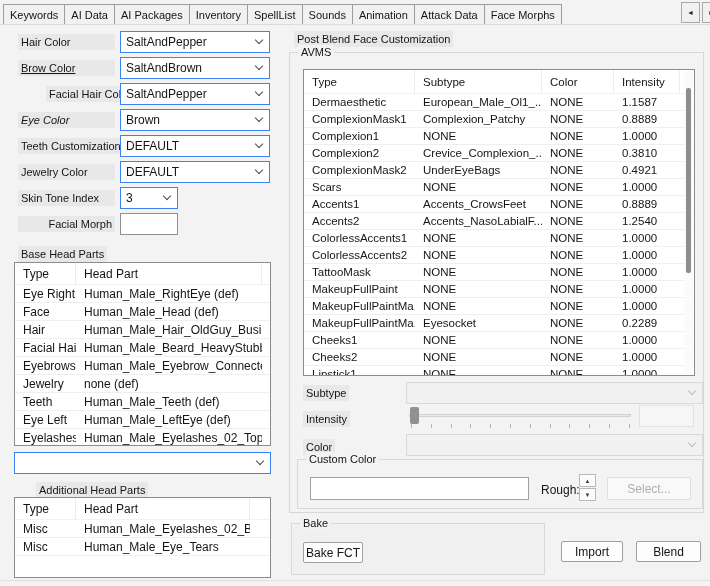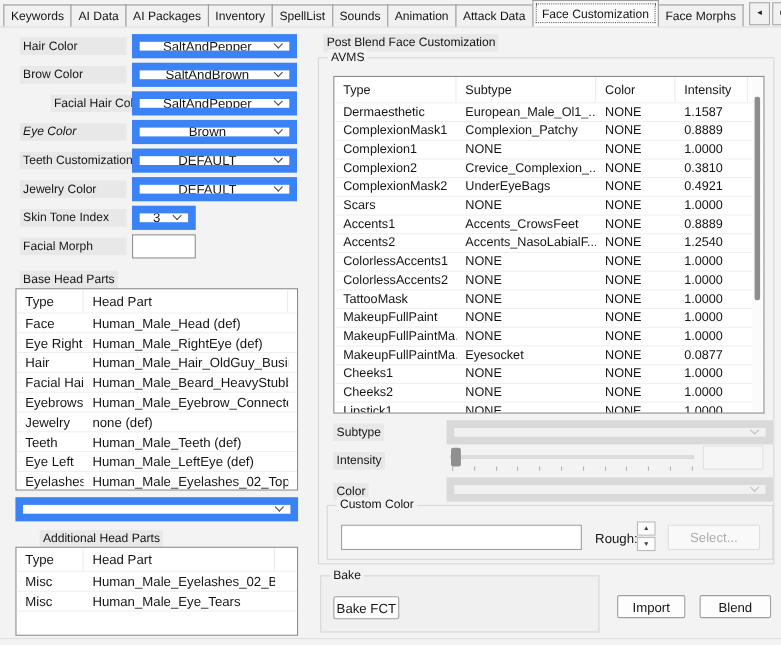--- a/index.html
+++ b/index.html
@@ -9,21 +9,21 @@
 
   
   .tabstrip { position:absolute; left:0; top:0; width:710px; height:24px; display:flex; align-items:flex-end; padding-left:3px; z-index:5; }
   .tab { height:20px; padding:0 6px; display:flex; align-items:center; background:#f1f1f1; border:1px solid #9c9c9c; border-bottom:none; margin-right:-1px; white-space:nowrap; font-size:11px; position:relative; z-index:1; cursor:default; }
   .tab.selected { height:24px; padding:0 8px; background:#fbfbfb; z-index:3; outline:1px dotted #6a6a6a; outline-offset:-4px; }
   .pageline { position:absolute; top:24px; left:0; width:710px; height:1px; background:#dcdcdc; z-index:1; }
   .tabscroll { position:absolute; top:2px; height:21px; width:19px; background:#f1f1f1; border:1px solid #a8a8a8; display:flex; align-items:center; justify-content:center; font-size:7px; color:#222; z-index:4; }
 
   
   .chip { position:absolute; background:#e8e8e8; padding:1px 3px; font-size:11px; white-space:nowrap; line-height:14px; }
-  .combo { position:absolute; background:#fff; border:7px solid #3b82f6; display:flex; align-items:center; padding:0 18px 0 5px; white-space:nowrap; overflow:hidden;justify-content:center; }
+  .combo { position:absolute; background:#fff; border:1px solid #3b82f6; display:flex; align-items:center; padding:0 18px 0 5px; white-space:nowrap; overflow:hidden; }
   .combo .cval { overflow:hidden; }
   .chev { position:absolute; right:7px; top:50%; width:6px; height:6px; margin-top:-5px; border-right:1px solid #4a4a4a; border-bottom:1px solid #4a4a4a; transform:rotate(45deg); }
   .combo.disabled { background:#f1f1f1; border-color:#d9d9d9; }
   .combo.disabled .chev { border-color:#bdbdbd; }
   .tbox { position:absolute; background:#fff; border:1px solid #8f8f8f; font-size:12px; padding:0 4px; }
   .tbox.disabled { background:#f6f6f6; border-color:#e2e2e2; }
 
   .lvtable { position:absolute; background:#fff; border:1px solid #8c8c8c; overflow:hidden; }
   .lvhead { display:flex; height:22px; align-items:center; border-bottom:1px solid #f2f2f2; }
   .hcell { height:100%; display:flex; align-items:center; padding-left:8px; border-right:1px solid #ececec; overflow:hidden; white-space:nowrap; }
@@ -56,38 +56,37 @@
 
   <div class="tabstrip" id="tab-bar">
       <div class="tab">Keywords</div>
       <div class="tab">AI Data</div>
       <div class="tab">AI Packages</div>
       <div class="tab">Inventory</div>
       <div class="tab">SpellList</div>
       <div class="tab">Sounds</div>
       <div class="tab">Animation</div>
       <div class="tab">Attack Data</div>
-      <div class="tab selected">Face Customization</div>
       <div class="tab">Face Morphs</div>
     </div>
   <div class="pageline"></div>
   <div class="tabscroll" style="left:681px;">
       <span>◄</span>
     </div>
   <div class="tabscroll" style="left:702px;">
       <span>►</span>
     </div>
 
   <div id="left-fields">
       <div class="chip" style="left:18px; top:34px; min-width:97px;">Hair Color</div>
       <div class="combo" style="left:120px; top:31px; width:150px; height:22px;">
         <span class="cval">SaltAndPepper</span>
         <span class="chev"></span>
       </div>
-      <div class="chip" style="left:18px; top:60px; min-width:97px;">Brow Color</div>
+      <div class="chip" style="left:18px; top:60px; min-width:97px;text-decoration:underline;">Brow Color</div>
       <div class="combo" style="left:120px; top:57px; width:150px; height:22px;">
         <span class="cval">SaltAndBrown</span>
         <span class="chev"></span>
       </div>
       <div class="chip" style="left:18px; top:86px; min-width:97px;margin-left:28px;">Facial Hair Color</div>
       <div class="combo" style="left:120px; top:83px; width:150px; height:22px;">
         <span class="cval">SaltAndPepper</span>
         <span class="chev"></span>
       </div>
       <div class="chip" style="left:18px; top:112px; min-width:97px;font-style:italic;">Eye Color</div>
@@ -106,37 +105,37 @@
         <span class="chev"></span>
       </div>
     </div>
 
   <div class="chip" style="left:18px; top:190px; min-width:97px;">Skin Tone Index</div>
   <div class="combo" style="left:120px; top:187px; width:58px; height:22px;">
     <span class="cval">3</span>
     <span class="chev"></span>
   </div>
 
-  <div class="chip" style="left:18px; top:216px; min-width:97px;">Facial Morph</div>
+  <div class="chip" style="left:18px; top:216px; min-width:97px;text-align:right;">Facial Morph</div>
   <input class="tbox" style="left: 120px; top: 213px; width: 58px; height: 22px;" value="">
 
   <div class="chip" style="left:18px; top:246px;">Base Head Parts</div>
   <div class="lvtable" style="left:14px; top:262px; width:257px; height:184px;" id="base-table">
       <div class="lvhead">
         <div class="hcell" style="width:61px">Type</div>
         <div class="hcell" style="width:186px">Head Part</div>
         <div class="hfill"></div>
       </div>
       <div class="lvrow" style="height:18px">
+        <div class="cell" style="width:61px">Eye Right</div>
+        <div class="cell" style="width:186px">Human_Male_RightEye (def)</div>
+      </div>
+      <div class="lvrow" style="height:18px">
         <div class="cell" style="width:61px">Face</div>
         <div class="cell" style="width:186px">Human_Male_Head (def)</div>
-      </div>
-      <div class="lvrow" style="height:18px">
-        <div class="cell" style="width:61px">Eye Right</div>
-        <div class="cell" style="width:186px">Human_Male_RightEye (def)</div>
       </div>
       <div class="lvrow" style="height:18px">
         <div class="cell" style="width:61px">Hair</div>
         <div class="cell" style="width:186px">Human_Male_Hair_OldGuy_Busine...</div>
       </div>
       <div class="lvrow" style="height:18px">
         <div class="cell" style="width:61px">Facial Hair</div>
         <div class="cell" style="width:186px">Human_Male_Beard_HeavyStubble</div>
       </div>
       <div class="lvrow" style="height:18px">
@@ -271,21 +270,21 @@
         <div class="lvrow" style="height:17px">
           <div class="cell" style="width:111px">MakeupFullPaintMa...</div>
           <div class="cell" style="width:127px">NONE</div>
           <div class="cell" style="width:72px">NONE</div>
           <div class="cell" style="width:66px">1.0000</div>
         </div>
         <div class="lvrow" style="height:17px">
           <div class="cell" style="width:111px">MakeupFullPaintMa...</div>
           <div class="cell" style="width:127px">Eyesocket</div>
           <div class="cell" style="width:72px">NONE</div>
-          <div class="cell" style="width:66px">0.0877</div>
+          <div class="cell" style="width:66px">0.2289</div>
         </div>
         <div class="lvrow" style="height:17px">
           <div class="cell" style="width:111px">Cheeks1</div>
           <div class="cell" style="width:127px">NONE</div>
           <div class="cell" style="width:72px">NONE</div>
           <div class="cell" style="width:66px">1.0000</div>
         </div>
         <div class="lvrow" style="height:17px">
           <div class="cell" style="width:111px">Cheeks2</div>
           <div class="cell" style="width:127px">NONE</div>

